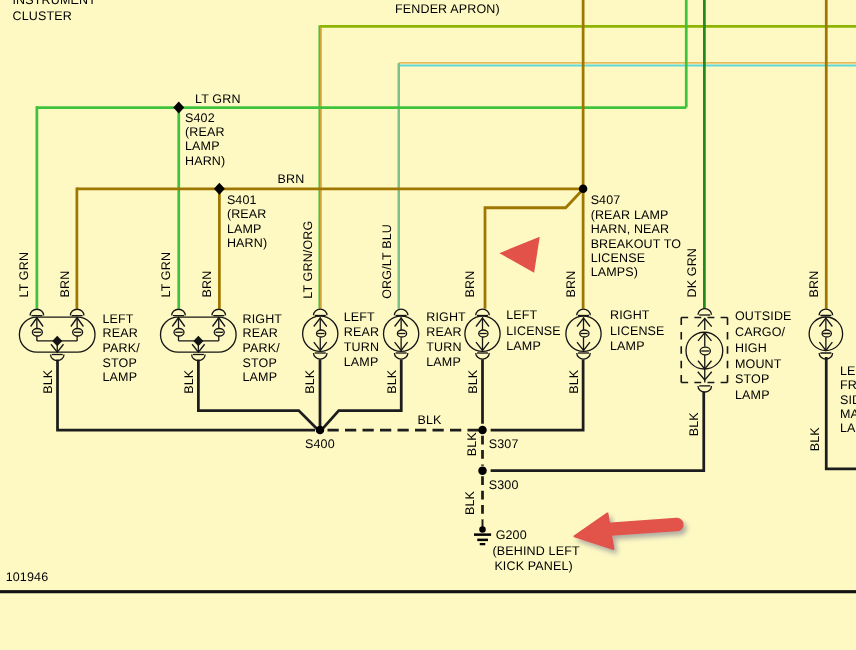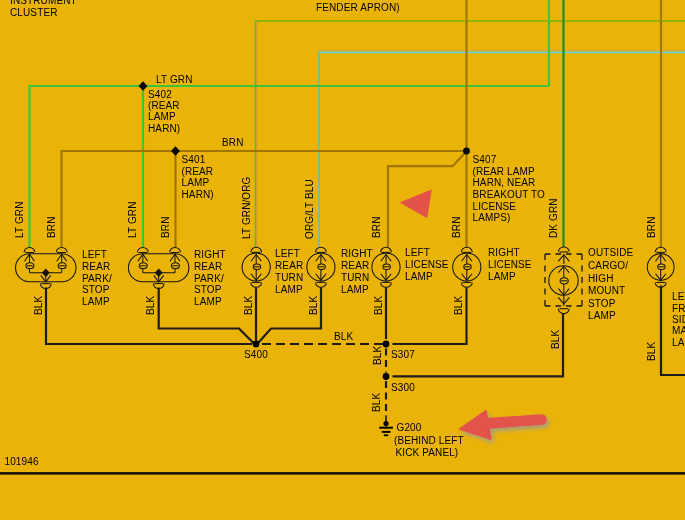--- a/index.html
+++ b/index.html
@@ -1,16 +1,16 @@
 <!DOCTYPE html>
 <html><head>
 <meta charset="utf-8">
 <style>
 html,body { margin:0; padding:0; background:#fff; }
-#page { position:relative; width:685px; height:520px; overflow:hidden; background:#eab308;
+#page { position:relative; width:685px; height:520px; overflow:hidden; background:#fef9c3;
         font-family:"Liberation Sans", sans-serif; }
 .t { font-family:"Liberation Sans", sans-serif; font-size:10px; fill:#000; letter-spacing:0.12px; }
 </style>
 </head>
 <body>
 
 <div id="page">
 <svg width="685" height="520" viewBox="0 0 685 520" xmlns="http://www.w3.org/2000/svg">
 <defs>
 <filter id="sh" x="-20%" y="-20%" width="150%" height="160%">

